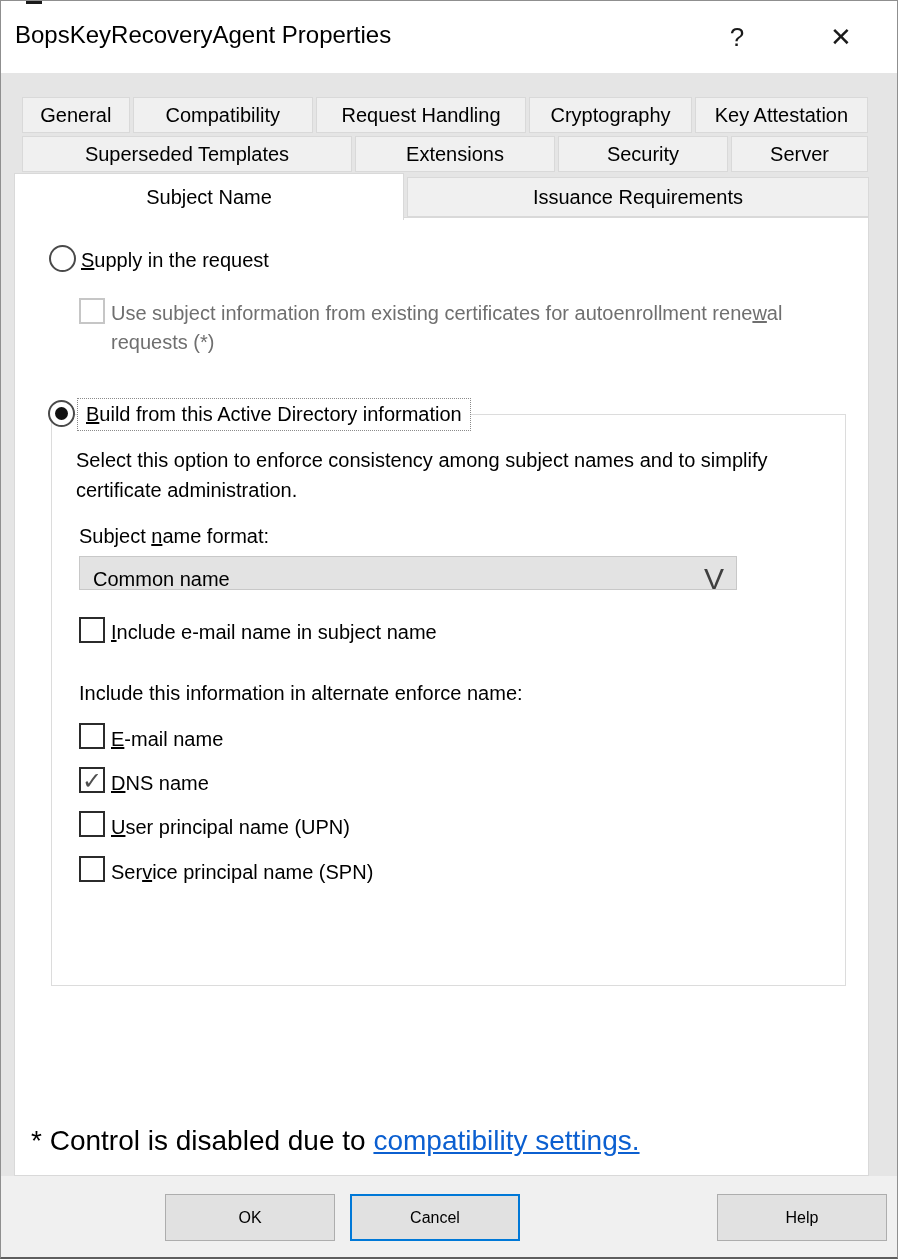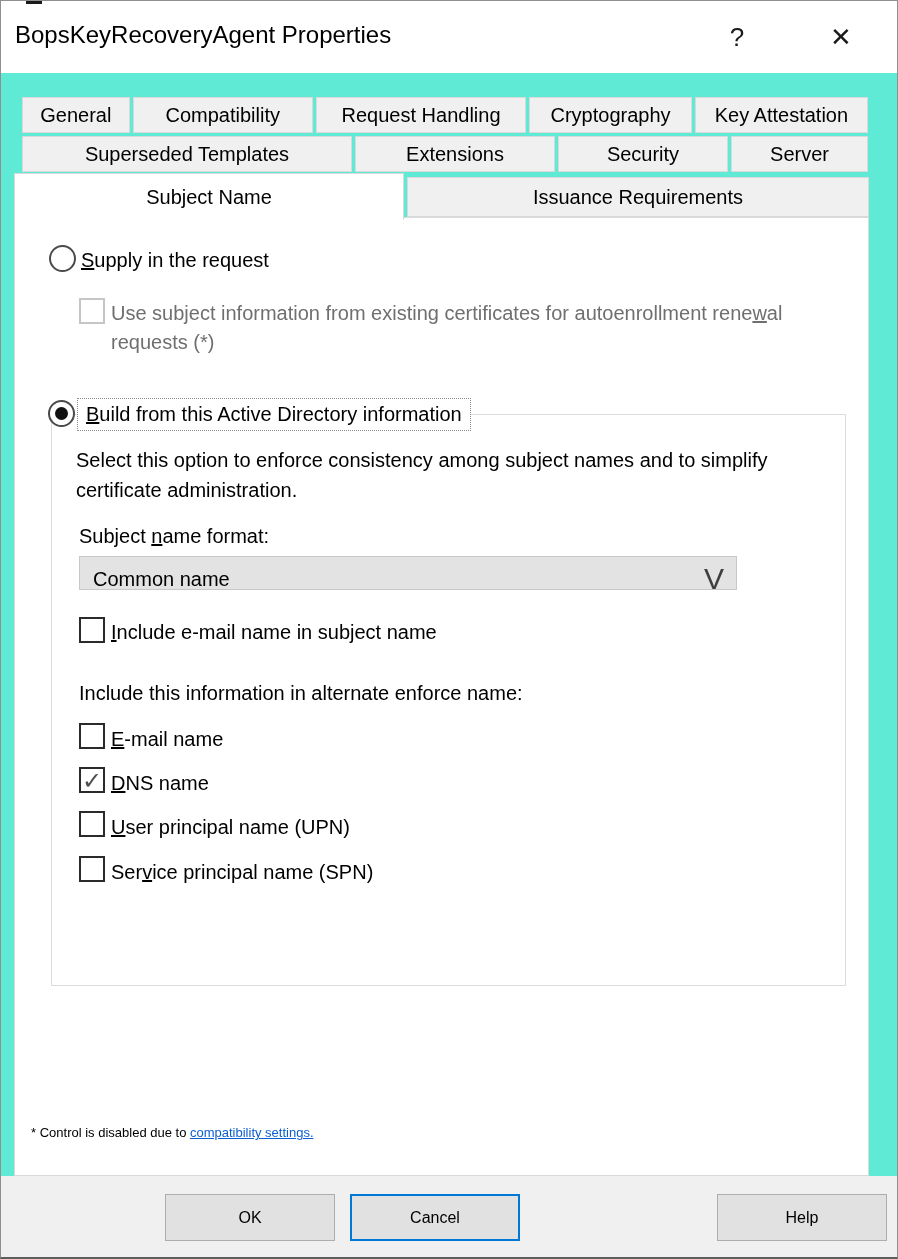--- a/index.html
+++ b/index.html
@@ -1,19 +1,19 @@
 <!DOCTYPE html>
 <html><head>
 <meta charset="utf-8">
 <style>
   * { margin:0; padding:0; box-sizing:border-box; }
   html,body { background:#c9c9c9; }
   body { font-family:"Liberation Sans", sans-serif; color:#000; }
   #window {
-    position:relative; width:898px; height:1259px; background:#5eead4;
+    position:relative; width:898px; height:1259px; background:#e5e5e5;
     border:1px solid #8f8f8f; border-bottom:2px solid #5e5e5e; overflow:hidden;
   }
   .artifact { position:absolute; left:25px; top:0; width:16px; height:3px; background:#1a1a1a; z-index:9; }
 
   
   .titlebar { position:absolute; left:0; top:0; width:100%; height:72px; background:#ffffff; }
   .title { position:absolute; left:14px; top:20px; font-size:24px; color:#000; white-space:nowrap; }
   .cap-btn { position:absolute; top:14px; width:44px; height:44px; text-align:center; line-height:44px;
              font-size:26px; color:#1a1a1a; cursor:default; }
   .help-btn { left:714px; }
@@ -65,21 +65,21 @@
   .focusrect { border:1px dotted #8a8a8a; padding:2px 8px 3px 8px; background:#fff; }
 
   .desc { font-size:20px; line-height:30px; white-space:normal; }
 
   .combobox { position:absolute; left:78px; top:555px; width:658px; height:34px;
               background:#e3e3e3; border:1px solid #c8c8c8; }
   .combobox .value { position:absolute; left:13px; top:0; line-height:44px; font-size:20px; }
   .combobox .chev { position:absolute; right:12px; top:4px; font-size:30px; color:#3f3f3f;
                     font-weight:400; line-height:36px; }
 
-  .footnote { position:absolute; left:30px; top:1124px; font-size:13px; white-space:nowrap; z-index:2; }
+  .footnote { position:absolute; left:30px; top:1124px; font-size:28px; white-space:nowrap; z-index:2; }
   .footnote a { color:#0b5fd0; text-decoration:underline; cursor:pointer; }
 
   .footer { position:absolute; left:0; top:1175px; width:100%; height:82px; background:#f0f0f0; z-index:2; }
   .btn { position:absolute; top:18px; width:170px; height:47px; background:#e1e1e1;
          border:1px solid #adadad; font-size:16px; font-family:Liberation Sans, sans-serif;
          color:#000; cursor:default; }
   .btn-ok { left:164px; }
   .btn-cancel { left:349px; border:2px solid #0078d7; }
   .btn-apply { left:533px; background:#cccccc; border-color:#bfbfbf; color:#838383; }
   .btn-help { left:716px; }

